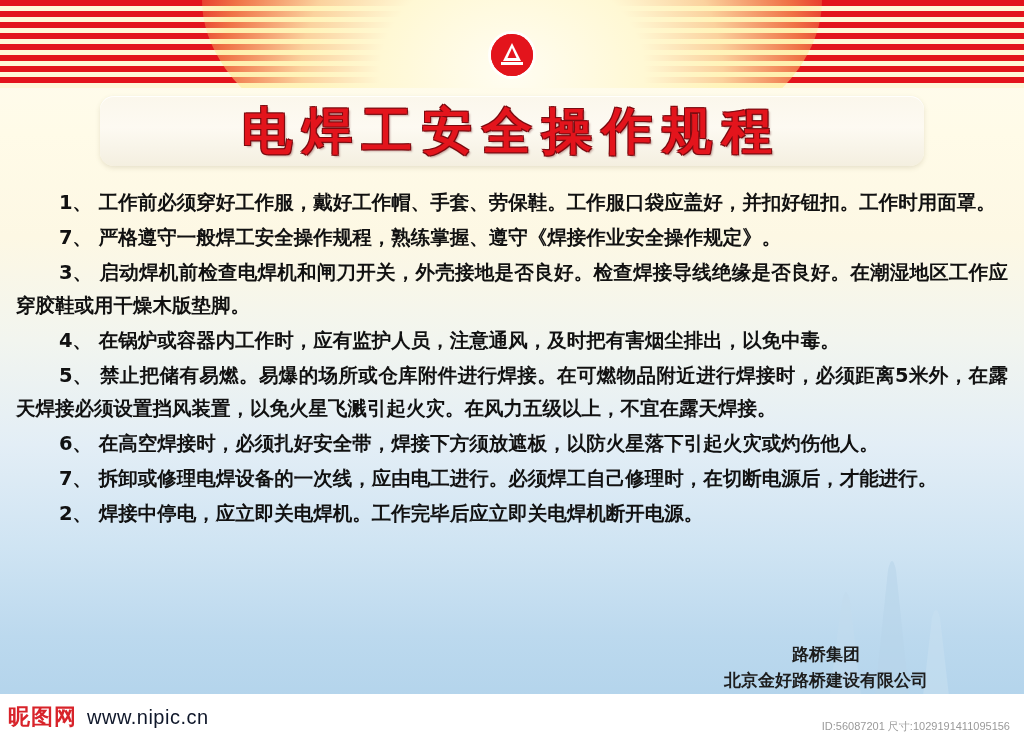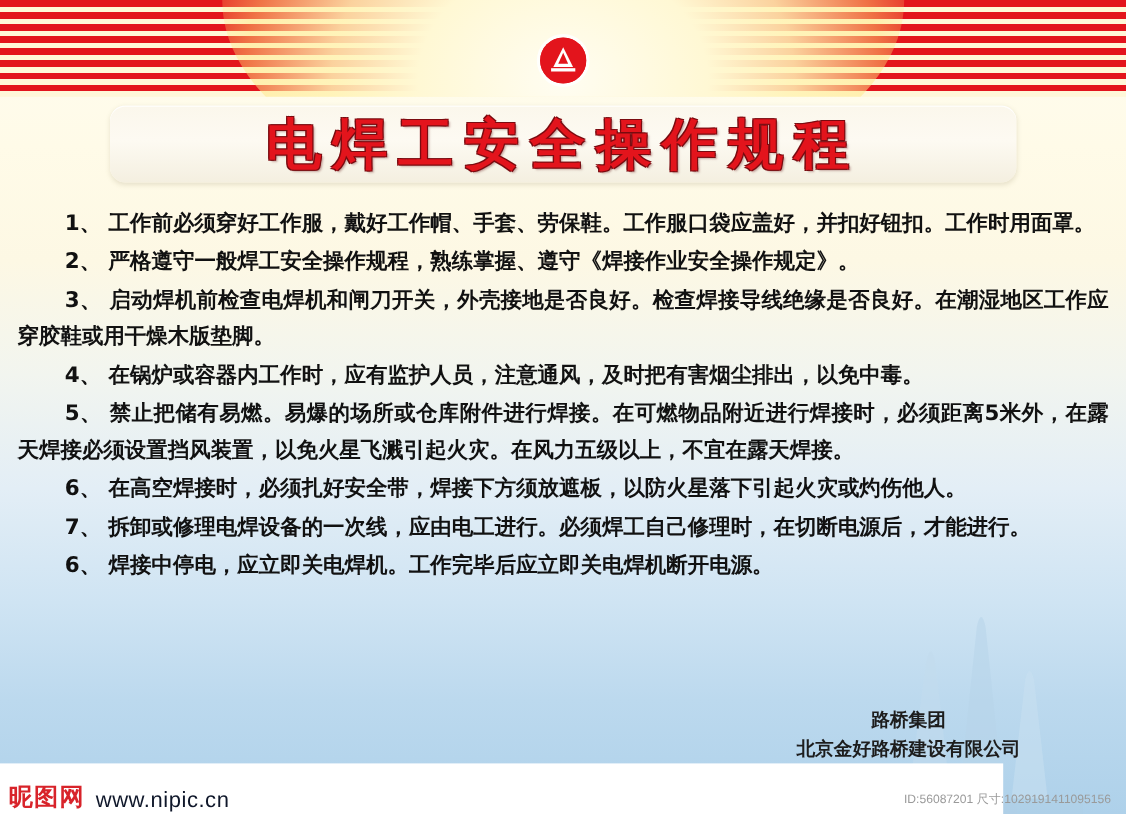--- a/index.html
+++ b/index.html
@@ -94,23 +94,23 @@
   .credit{
     position:absolute;right:96px;bottom:46px;
     font-family:Liberation Serif, serif;
     font-size:17px;font-weight:bold;color:#1d1d1d;
     text-align:center;line-height:26px;
     z-index:3;
   }
   .credit .c2{font-size:17px;}
   
   .wm-bar{
-    position:absolute;left:0;bottom:0;width:912px;height:46px;
+    position:absolute;left:0;bottom:0;width:1024px;height:46px;
     background:#fff;
-    display:flex;align-items:flex-end;
+    display:flex;align-items:center;
     z-index:5;
   }
   .wm-logo{
     margin-left:8px;
     font-family:"DejaVu Sans","Liberation Sans",sans-serif;
     font-size:22px;font-weight:bold;color:#d8232a;
     letter-spacing:1px;
   }
   .wm-url{
     margin-left:10px;
@@ -150,27 +150,27 @@
     <path d="M244 200 L258 78 Q262 62 266 78 L280 200 Z" fill="#c9e1f1"></path>
     <rect x="120" y="186" width="190" height="14" fill="#b0cfe6"></rect>
   </svg>
 
   <div class="title-wrap">
     <div class="title">电焊工安全操作规程</div>
   </div>
 
   <div class="body">
     <p>1、 工作前必须穿好工作服，戴好工作帽、手套、劳保鞋。工作服口袋应盖好，并扣好钮扣。工作时用面罩。</p>
-    <p>2、 严格遵守一般焊工安全操作规程，熟练掌握、遵守《焊接作业安全操作规定》。</p>
+    <p>7、 严格遵守一般焊工安全操作规程，熟练掌握、遵守《焊接作业安全操作规定》。</p>
     <p>3、 启动焊机前检查电焊机和闸刀开关，外壳接地是否良好。检查焊接导线绝缘是否良好。在潮湿地区工作应穿胶鞋或用干燥木版垫脚。</p>
     <p>4、 在锅炉或容器内工作时，应有监护人员，注意通风，及时把有害烟尘排出，以免中毒。</p>
     <p>5、 禁止把储有易燃。易爆的场所或仓库附件进行焊接。在可燃物品附近进行焊接时，必须距离5米外，在露天焊接必须设置挡风装置，以免火星飞溅引起火灾。在风力五级以上，不宜在露天焊接。</p>
     <p>6、 在高空焊接时，必须扎好安全带，焊接下方须放遮板，以防火星落下引起火灾或灼伤他人。</p>
     <p>7、 拆卸或修理电焊设备的一次线，应由电工进行。必须焊工自己修理时，在切断电源后，才能进行。</p>
-    <p>6、 焊接中停电，应立即关电焊机。工作完毕后应立即关电焊机断开电源。</p>
+    <p>2、 焊接中停电，应立即关电焊机。工作完毕后应立即关电焊机断开电源。</p>
   </div>
 
   <div class="credit">
     <div>路桥集团</div>
     <div class="c2">北京金好路桥建设有限公司</div>
   </div>
 
   <div class="wm-bar">
     <span class="wm-logo">昵图网</span>
     <span class="wm-url">www.nipic.cn</span>

